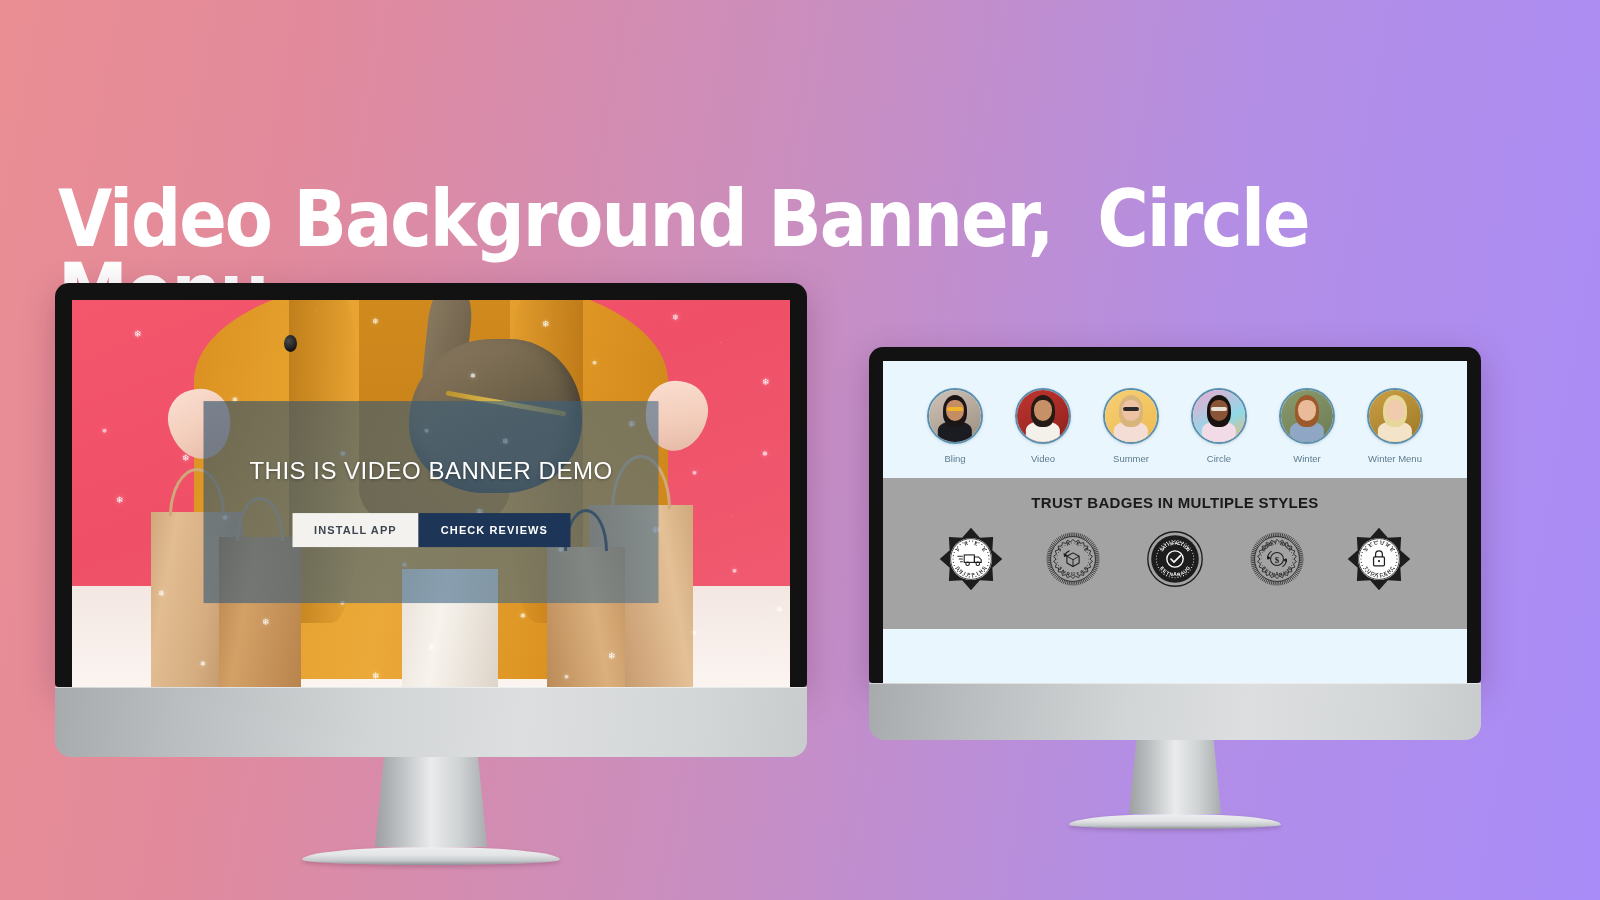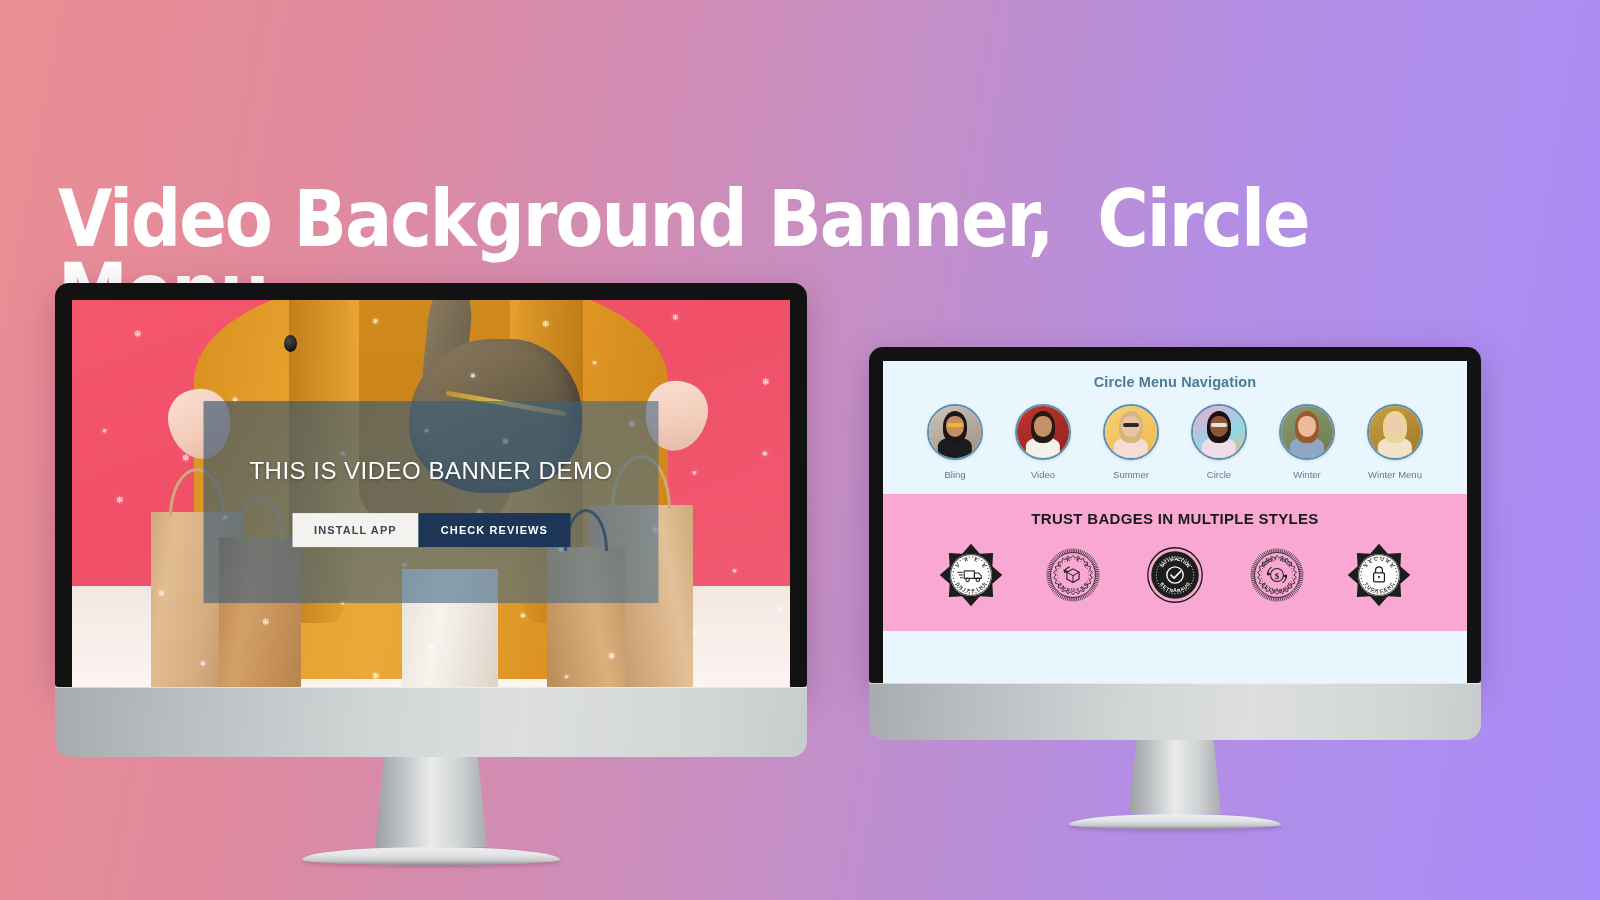--- a/index.html
+++ b/index.html
@@ -194,21 +194,21 @@
 
   
   .av{ position:absolute; inset:0; }
   .av-bg{ position:absolute; inset:0; }
   .av-hair{ position:absolute; border-radius:50% 50% 42% 42%; }
   .av-face{ position:absolute; border-radius:48% 48% 55% 55%; }
   .av-body{ position:absolute; left:50%; transform:translateX(-50%); border-radius:44% 44% 0 0; }
   .av-glass{ position:absolute; border-radius:3px; }
 
   
-  .tb-section{ background:#f9a8d4; padding:16px 0 22px 0; }
+  .tb-section{ background:#a3a3a3; padding:16px 0 36px 0; }
   .tb-title{
     text-align:center; color:#1a1a1a; font-weight:700; font-size:15px;
     letter-spacing:.3px;
   }
   .tb-row{ display:flex; justify-content:center; gap:34px; margin-top:14px; }
   .tb-item{ width:68px; height:68px; cursor:pointer; }
   .tb-item svg{ width:100%; height:100%; display:block; }
 </style>
 </head>
 <body>
@@ -314,21 +314,20 @@
   <div class="chin"></div>
   <div class="neck"></div>
   <div class="foot"></div>
 </div>
 
 <div class="imac" id="right-imac">
   <div class="bezel">
     <div class="screen">
 
       <div class="cm-section">
-        <div class="cm-title">Circle Menu Navigation</div>
         <div class="cm-row" id="cm-row">
             <div class="cm-item">
               <div class="cm-circle">
                 <div class="av">
                   <div class="av-bg" style="background:linear-gradient(150deg,#cfc4b8,#9b8e80)"></div>
                   <div class="av-body" style="bottom:0;width:66%;height:40%;background:#1b1b22"></div>
                   <div class="av-hair" style="left:26%;top:10%;width:48%;height:62%;background:#1d1616"></div>
                   <div class="av-face" style="left:33%;top:20%;width:34%;height:40%;background:#c58d63"></div>
                   <div class="av-glass" style="left:34%;top:33%;width:32%;height:7%;background:#f2b428"></div>
                 </div>

